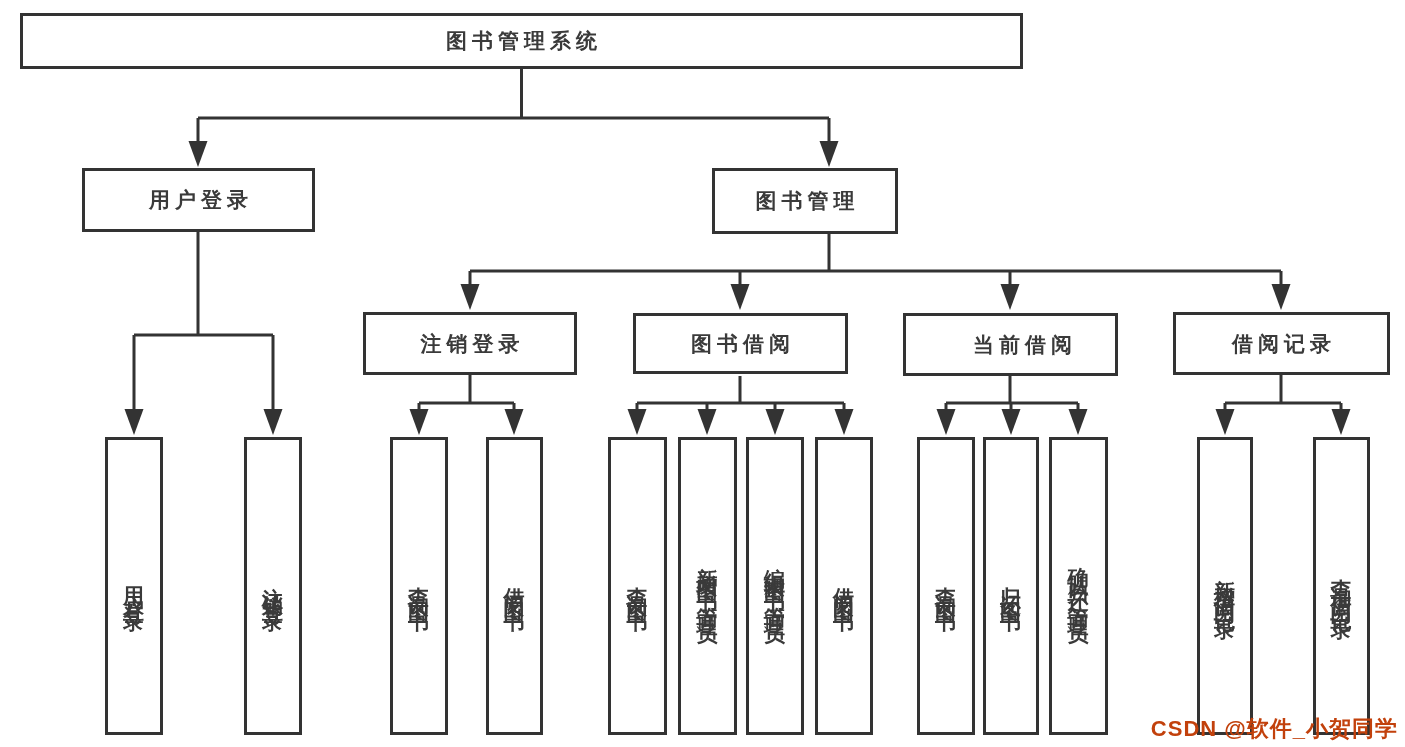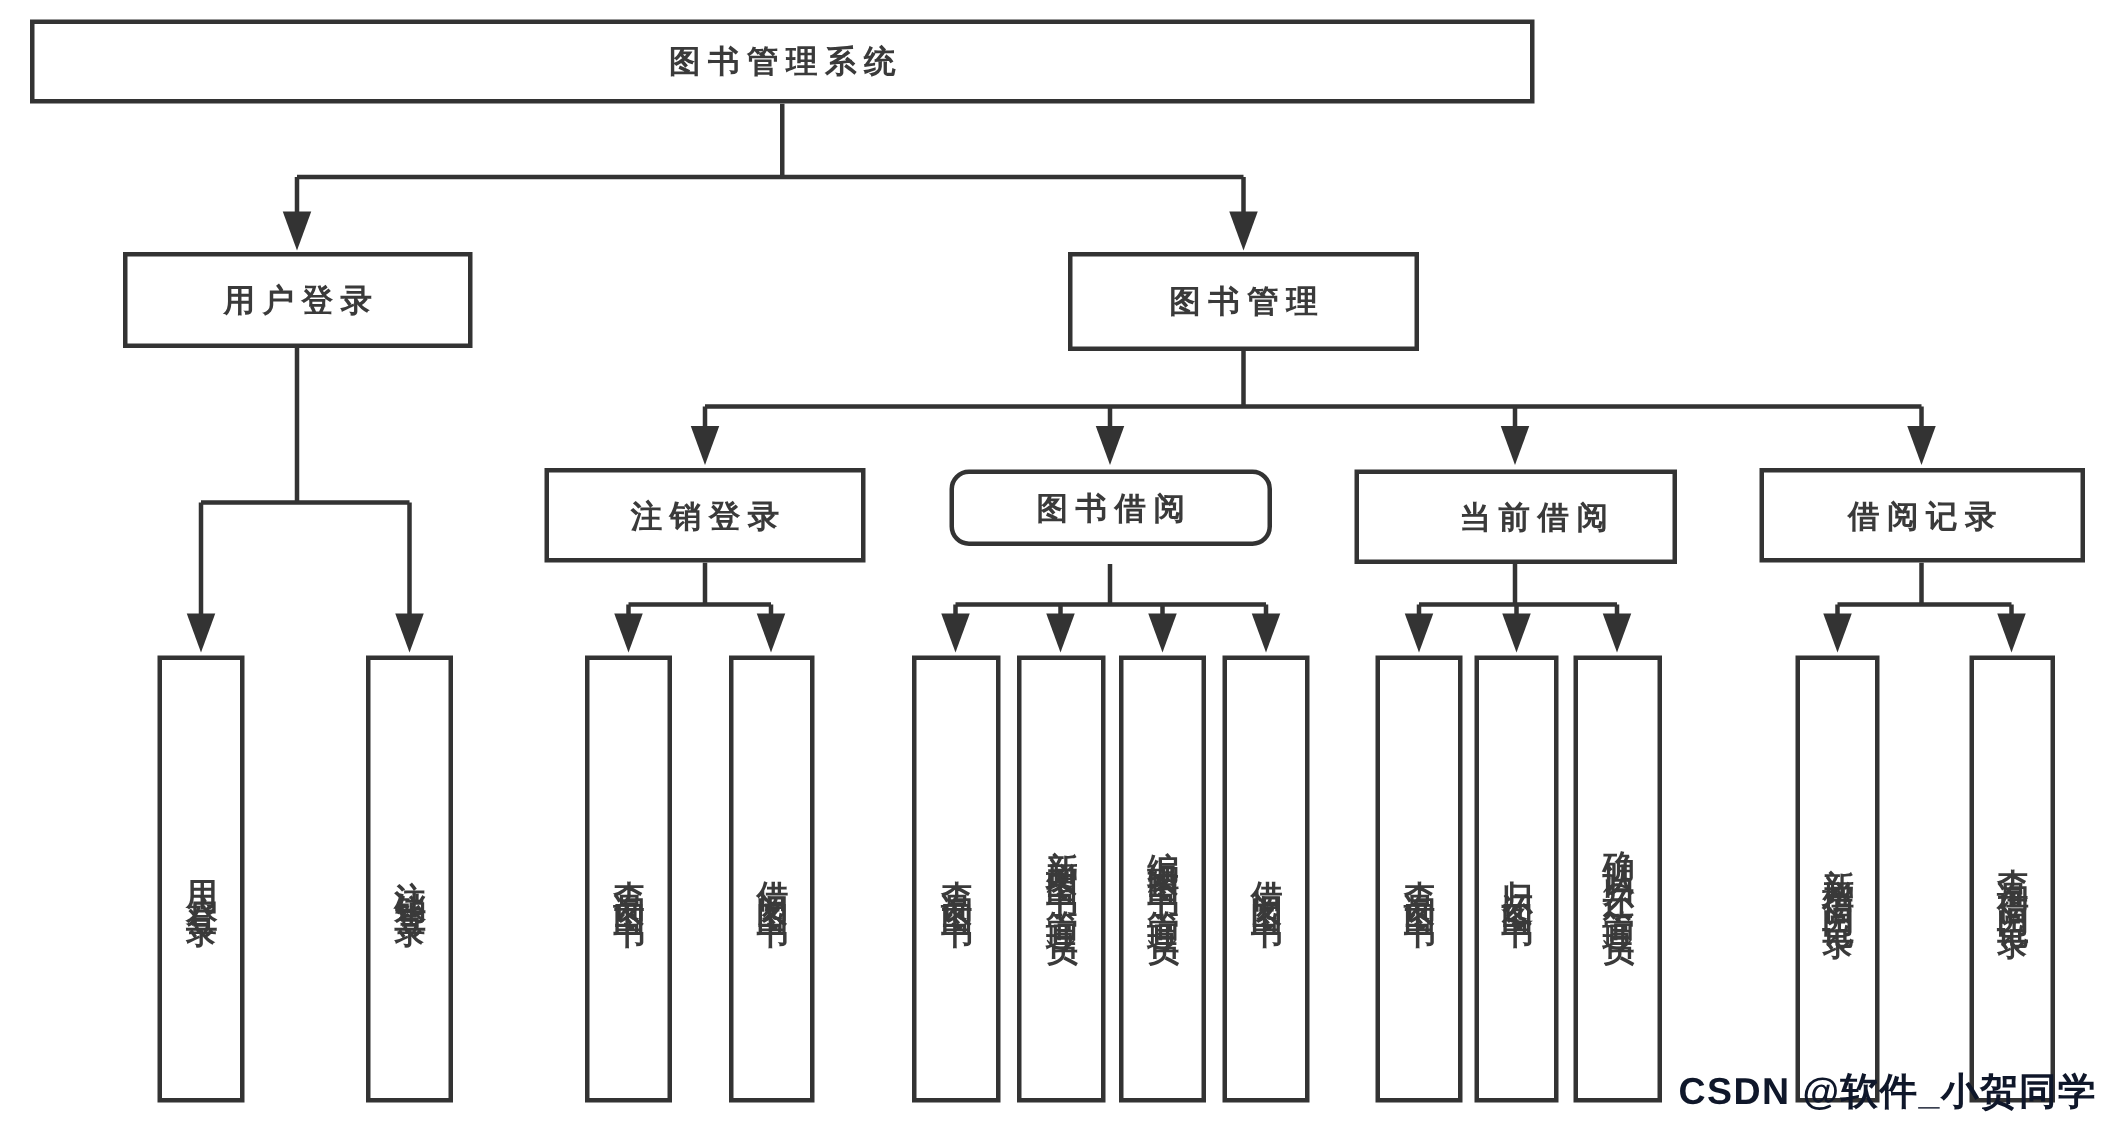--- a/index.html
+++ b/index.html
@@ -51,22 +51,22 @@
     text-orientation: mixed;
     font-size: 21px;
     letter-spacing: 8px;
     line-height: 1;
     white-space: nowrap;
   }
   .watermark {
     position: absolute;
     right: 7px;
     bottom: 3px;
-    font-size: 25px;
-    color: #0f172a;
+    font-size: 22px;
+    color: #c2410c;
     letter-spacing: 1px;
     z-index: 5;
     white-space: nowrap;
   }
 </style>
 </head>
 <body>
 
 <div class="canvas">
 
@@ -109,24 +109,24 @@
       <polygon points="1011,435 1001.5,409 1020.5,409"></polygon>
       <polygon points="1078,435 1068.5,409 1087.5,409"></polygon>
       <polygon points="1225,435 1215.5,409 1234.5,409"></polygon>
       <polygon points="1341,435 1331.5,409 1350.5,409"></polygon>
     </g>
   </svg>
 
   <div class="node hbox" style="left:20px; top:13px; width:1003px; height:56px;">图书管理系统</div>
 
   <div class="node hbox" style="left:82px; top:168px; width:233px; height:64px;">用户登录</div>
-  <div class="node hbox" style="left:712px; top:168px; width:234px; height:66px;">图书管理</div>
+  <div class="node hbox" style="left:712px; top:168px; width:186px; height:66px;">图书管理</div>
 
   <div class="node hbox" style="left:363px; top:312px; width:214px; height:63px;">注销登录</div>
-  <div class="node hbox" style="left:633px; top:313px; width:215px; height:51px;border-radius:13px;">图书借阅</div>
+  <div class="node hbox" style="left:633px; top:313px; width:215px; height:61px;">图书借阅</div>
   <div class="node hbox" style="left:903px; top:313px; width:215px; height:63px;padding-left:24px;">当前借阅</div>
   <div class="node hbox" style="left:1173px; top:312px; width:217px; height:63px;">借阅记录</div>
 
   <div class="node vbox" style="left:105px;">
     <span class="vtext">用户登录</span>
   </div>
   <div class="node vbox" style="left:244px;">
     <span class="vtext">注销登录</span>
   </div>
 

